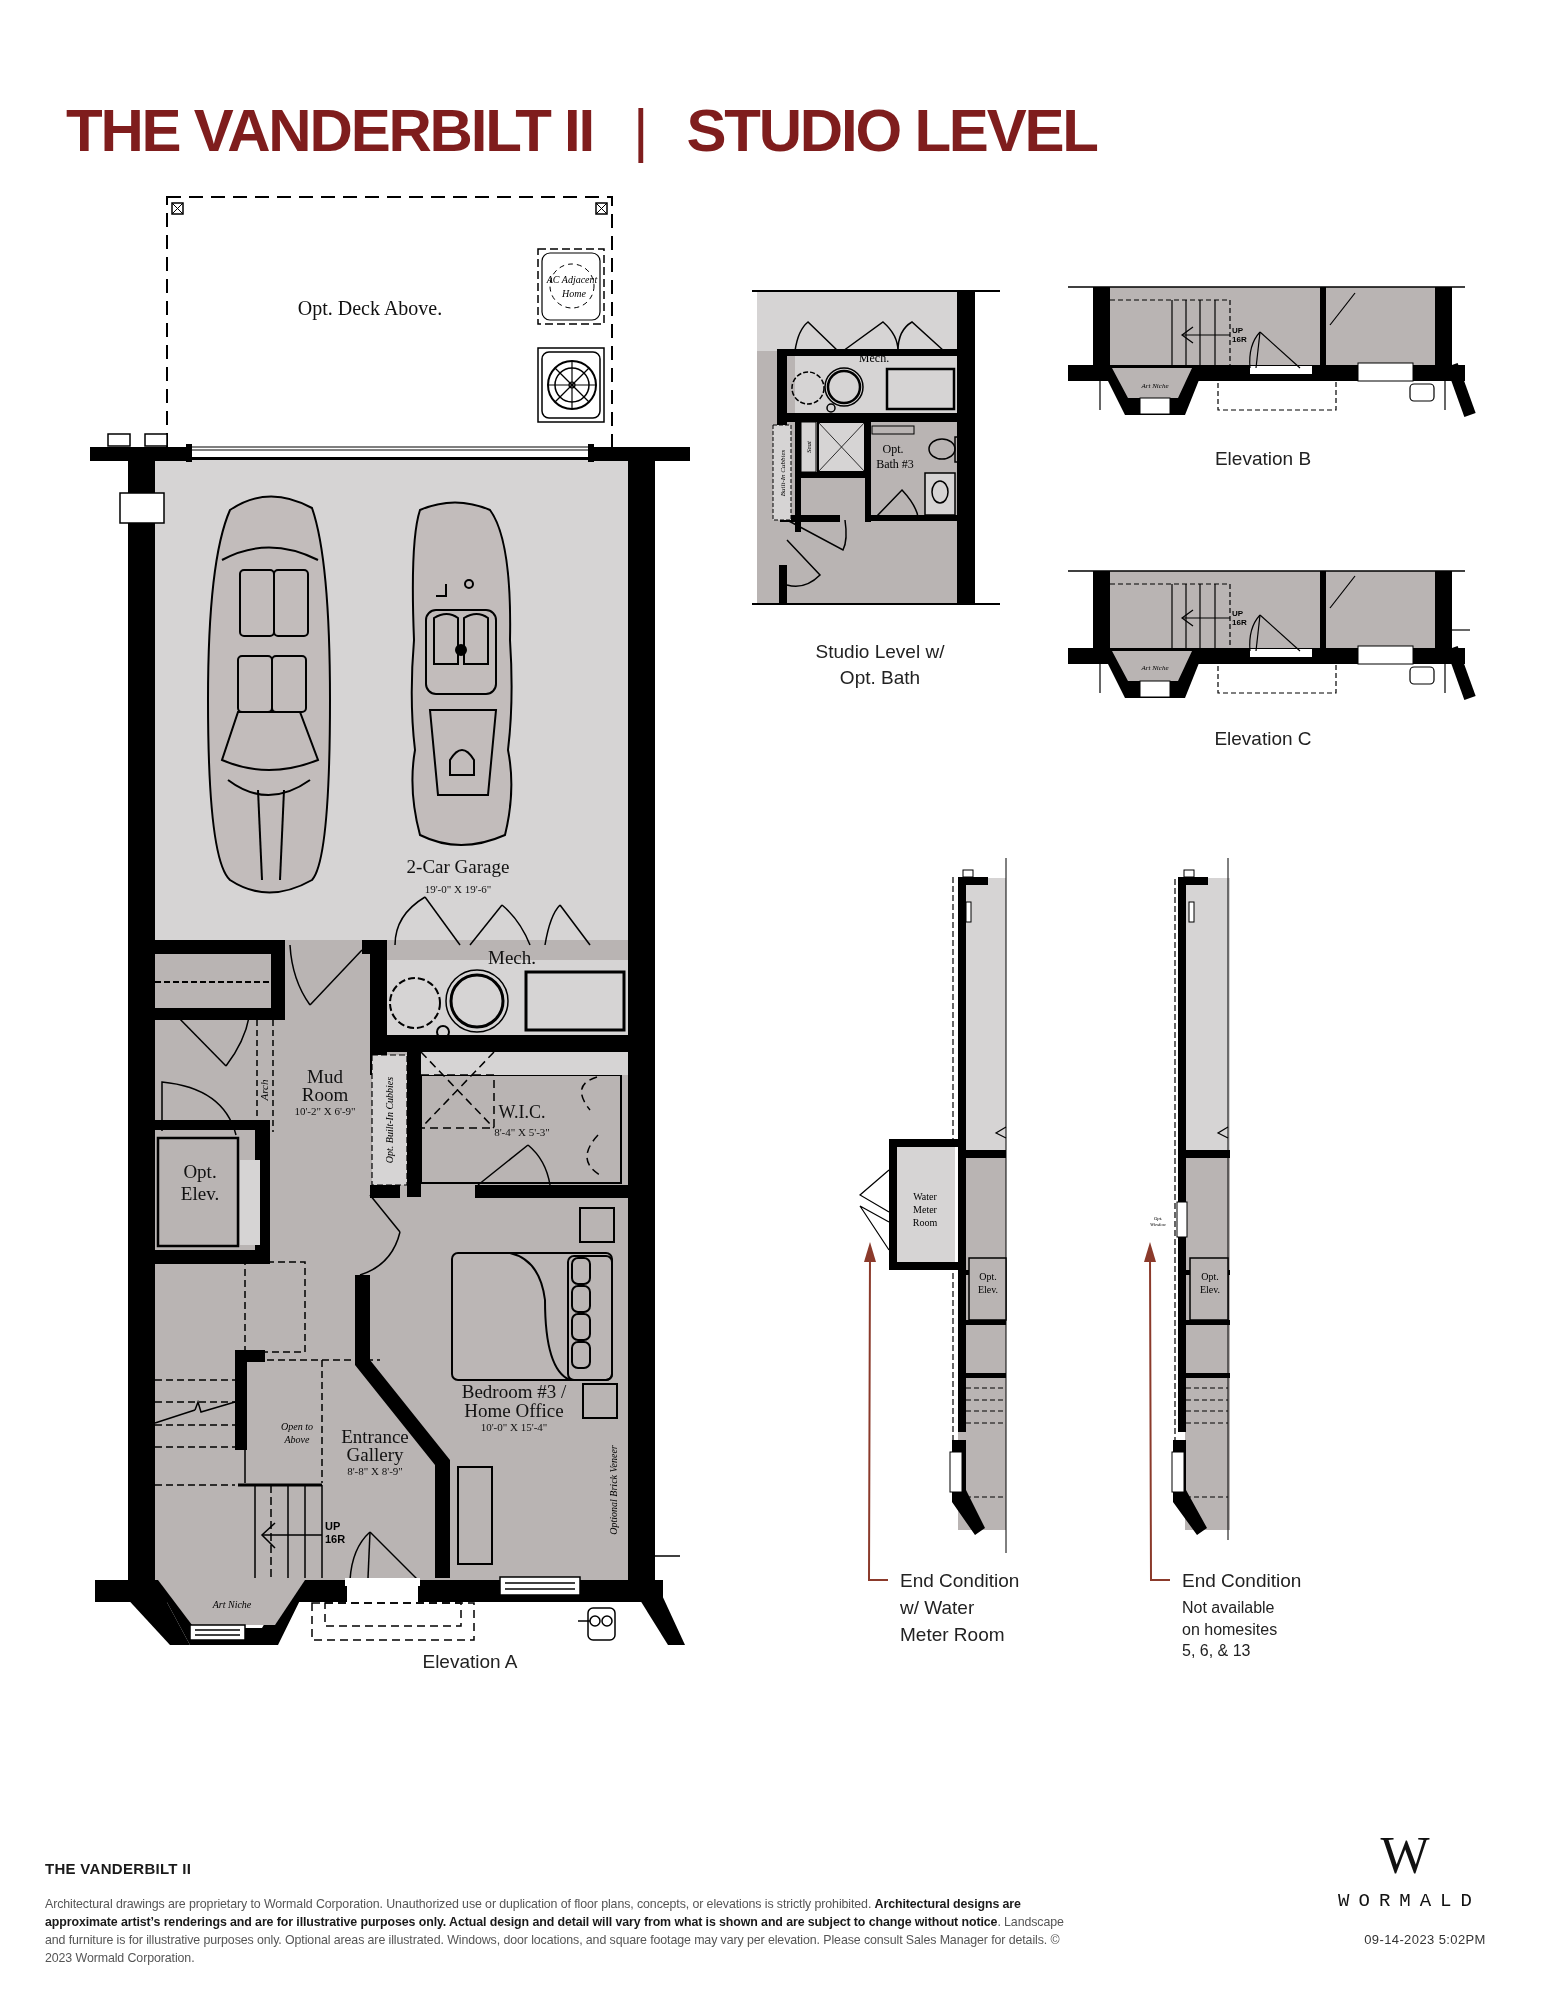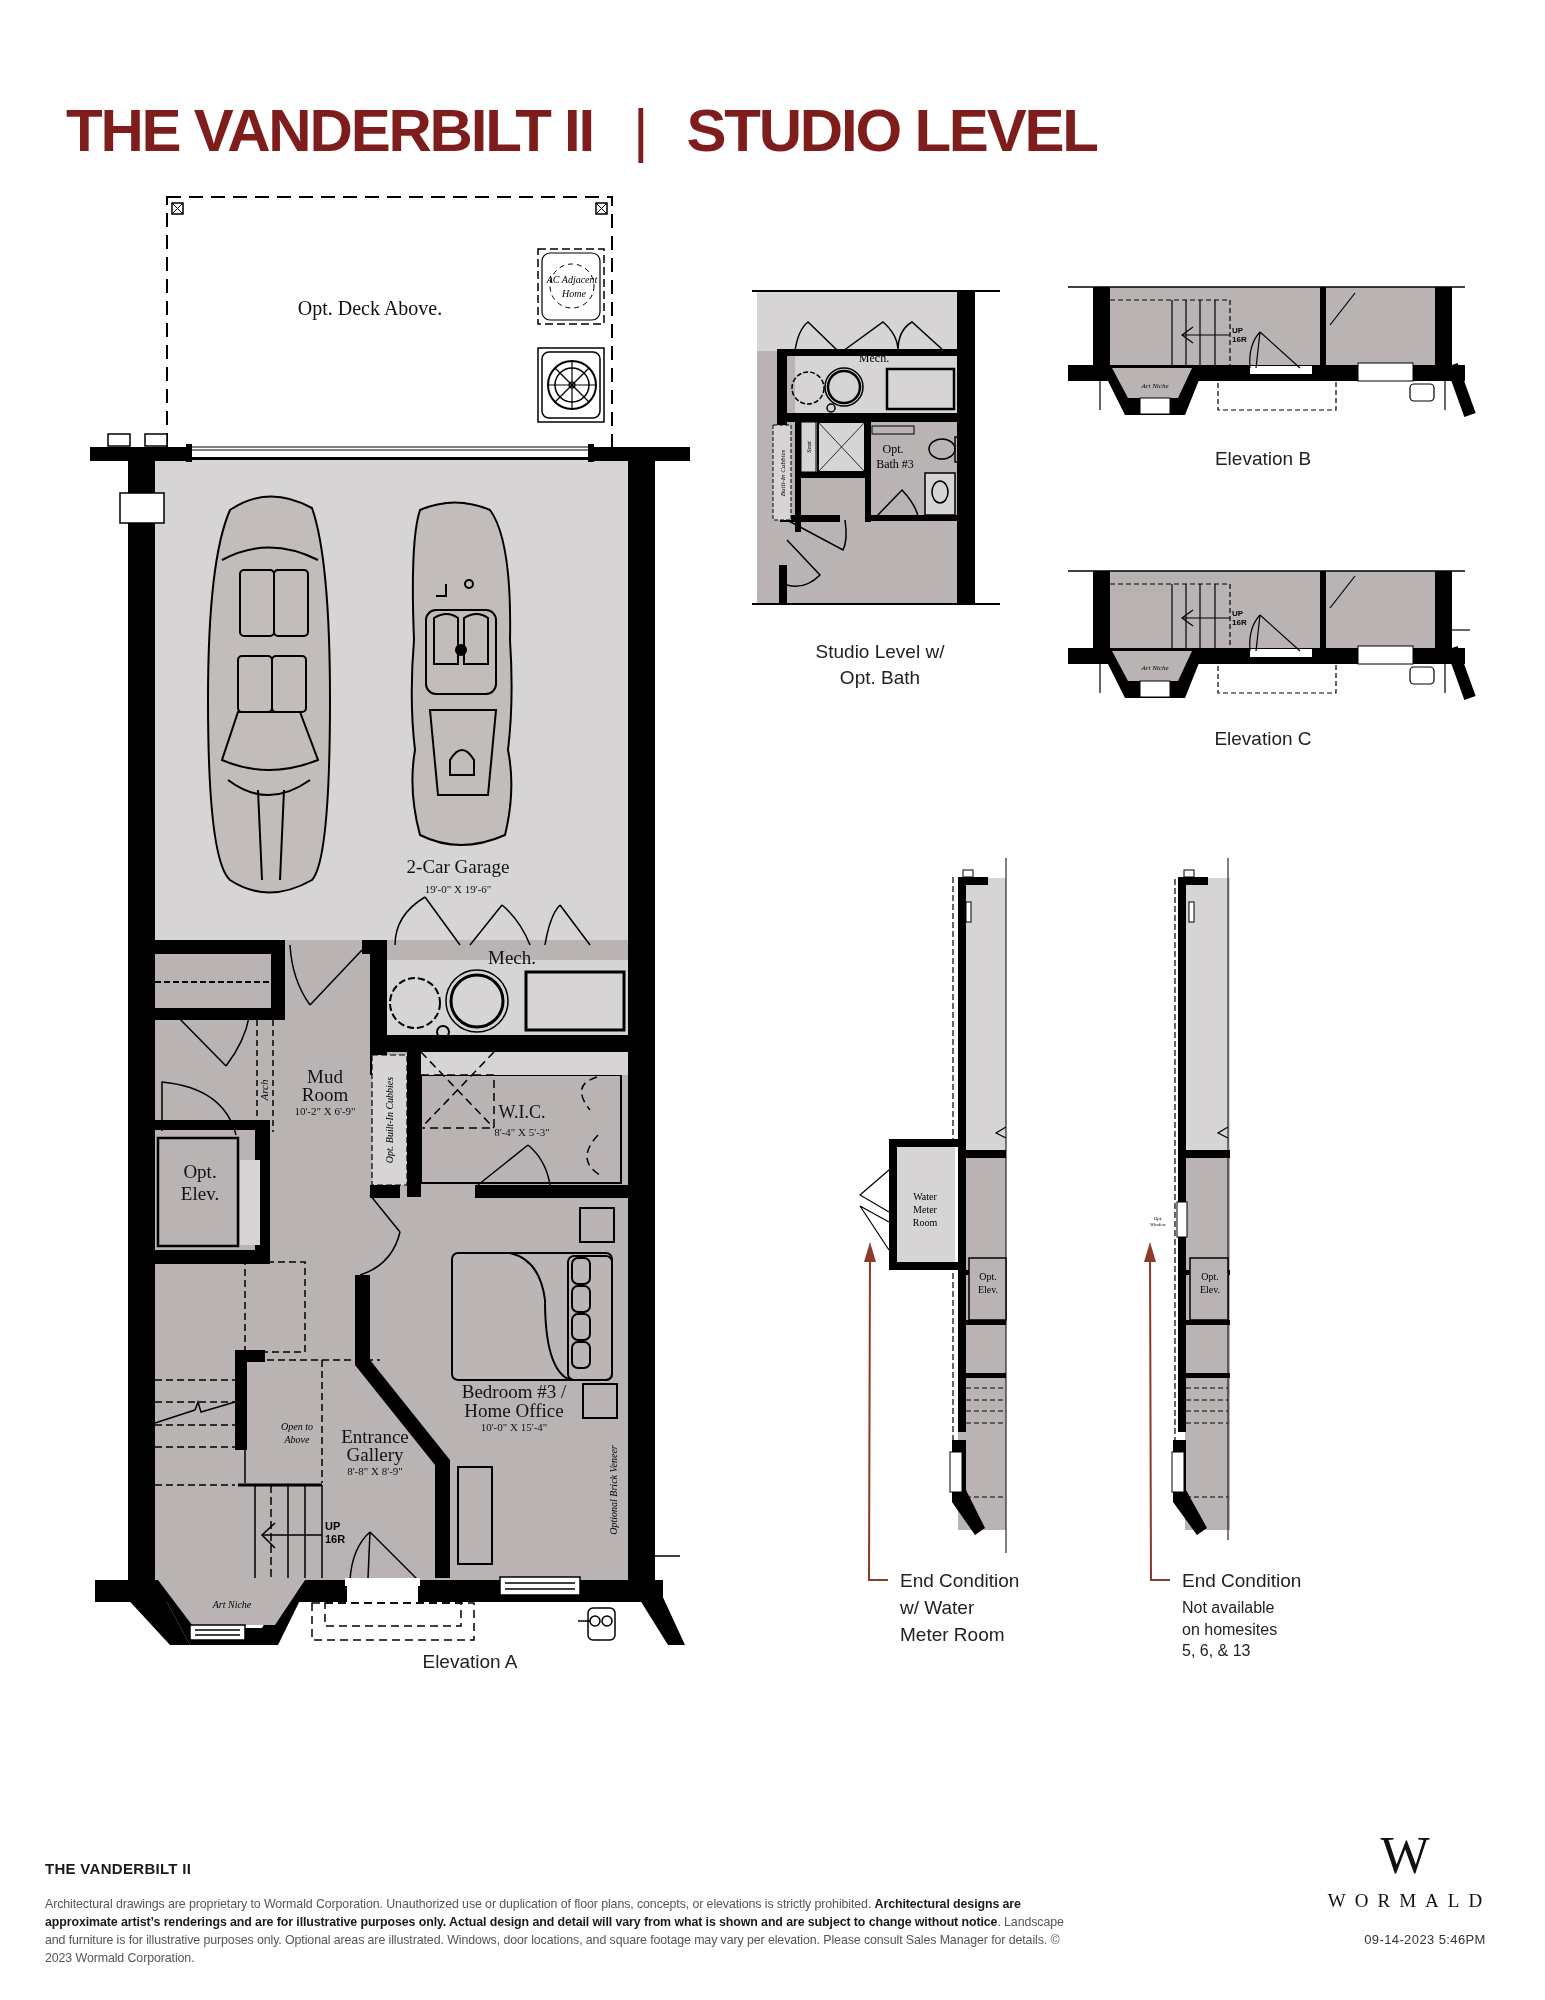--- a/index.html
+++ b/index.html
@@ -7,21 +7,21 @@
   .page-title { position: absolute; left: 66px; top: 96px; font-family: "Liberation Sans", sans-serif; font-weight: 700; font-size: 60px; letter-spacing: -2.2px; color: #7f1d1d; white-space: nowrap; transform: scaleY(1.0); }
   .page-title .sep { display: inline-block; margin: 0 40px 0 40px; font-weight: 400; }
   svg.plan { position: absolute; left: 0; top: 0; }
   .serif { font-family: "Liberation Serif", serif; }
   .sans { font-family: "Liberation Sans", sans-serif; }
   .footer-title { position: absolute; left: 45px; top: 1860px; font-family: "Liberation Sans", sans-serif; font-weight: 700; font-size: 15px; color: #1a1a1a; letter-spacing: 0.3px; }
   .footer-text { position: absolute; left: 45px; top: 1895px; width: 1030px; font-family: "Liberation Sans", sans-serif; font-size: 12.4px; line-height: 18px; color: #555; letter-spacing: -0.1px; }
   .footer-text b { color: #1a1a1a; font-weight: 700; }
   .logo { position: absolute; left: 1305px; top: 1830px; width: 200px; text-align: center; }
   .logo-w { font-family: "Liberation Serif", serif; font-size: 52px; line-height: 52px; color: #111; }
-  .logo-name { font-family: Liberation Serif, serif; font-size: 19px; letter-spacing: 9px; color: #111; margin-top: 8px; padding-left: 9px; }
+  .logo-name { font-family: Liberation Mono, monospace; font-size: 19px; letter-spacing: 9px; color: #111; margin-top: 8px; padding-left: 9px; }
   .logo-date { font-family: "Liberation Sans", sans-serif; font-size: 13px; color: #333; margin-top: 20px; letter-spacing: 0.4px; padding-left: 40px; }
 </style>
 </head>
 <body>
 
 <div class="page-title">
   <span>THE VANDERBILT II</span><span class="sep">|</span><span>STUDIO LEVEL</span>
 </div>
 
 <svg class="plan" width="1545" height="2000" viewBox="0 0 1545 2000" xmlns="http://www.w3.org/2000/svg">
@@ -484,14 +484,14 @@
     <text class="sans" x="1182" y="1656" font-size="16" fill="#222">5, 6, &amp; 13</text>
   </g>
 </svg>
 
 <div class="footer-title">THE VANDERBILT II</div>
 <div class="footer-text"><span>Architectural drawings are proprietary to Wormald Corporation. Unauthorized use or duplication of floor plans, concepts, or elevations is strictly prohibited. </span><b>Architectural designs are approximate artist’s renderings and are for illustrative purposes only. Actual design and detail will vary from what is shown and are subject to change without notice</b><span>. Landscape and furniture is for illustrative purposes only. Optional areas are illustrated. Windows, door locations, and square footage may vary per elevation. Please consult Sales Manager for details. © 2023 Wormald Corporation.</span></div>
 
 <div class="logo">
   <div class="logo-w">W</div>
   <div class="logo-name">WORMALD</div>
-  <div class="logo-date">09-14-2023 5:46PM</div>
+  <div class="logo-date">09-14-2023 5:02PM</div>
 </div>
 
 </body></html>

